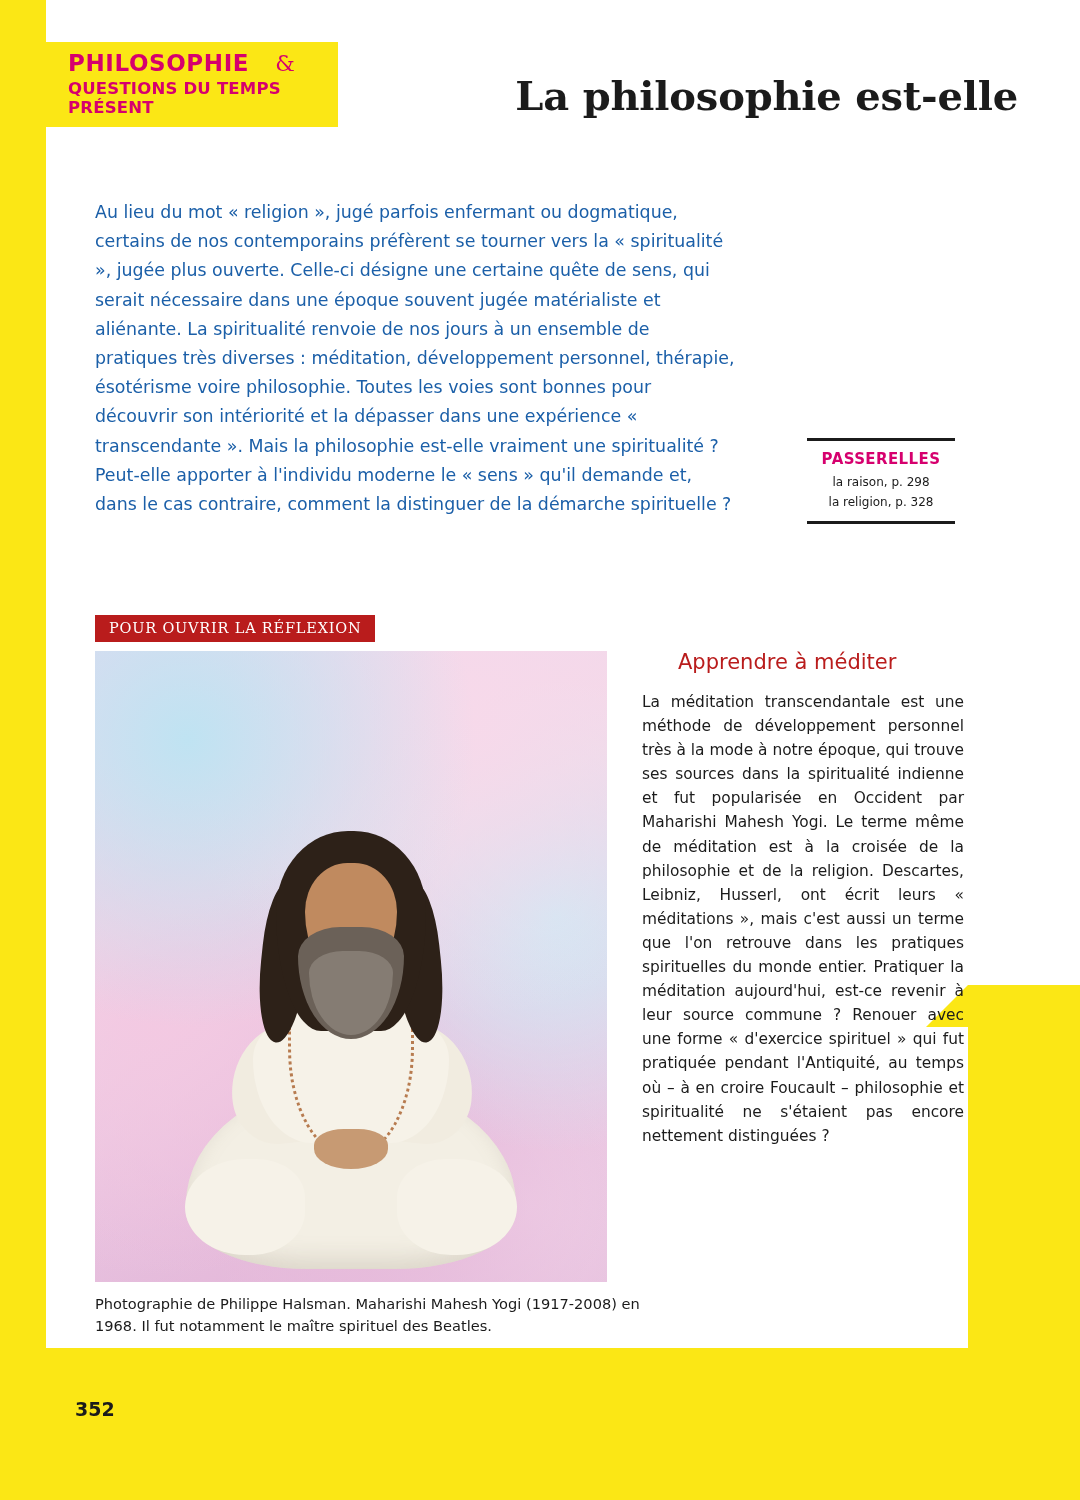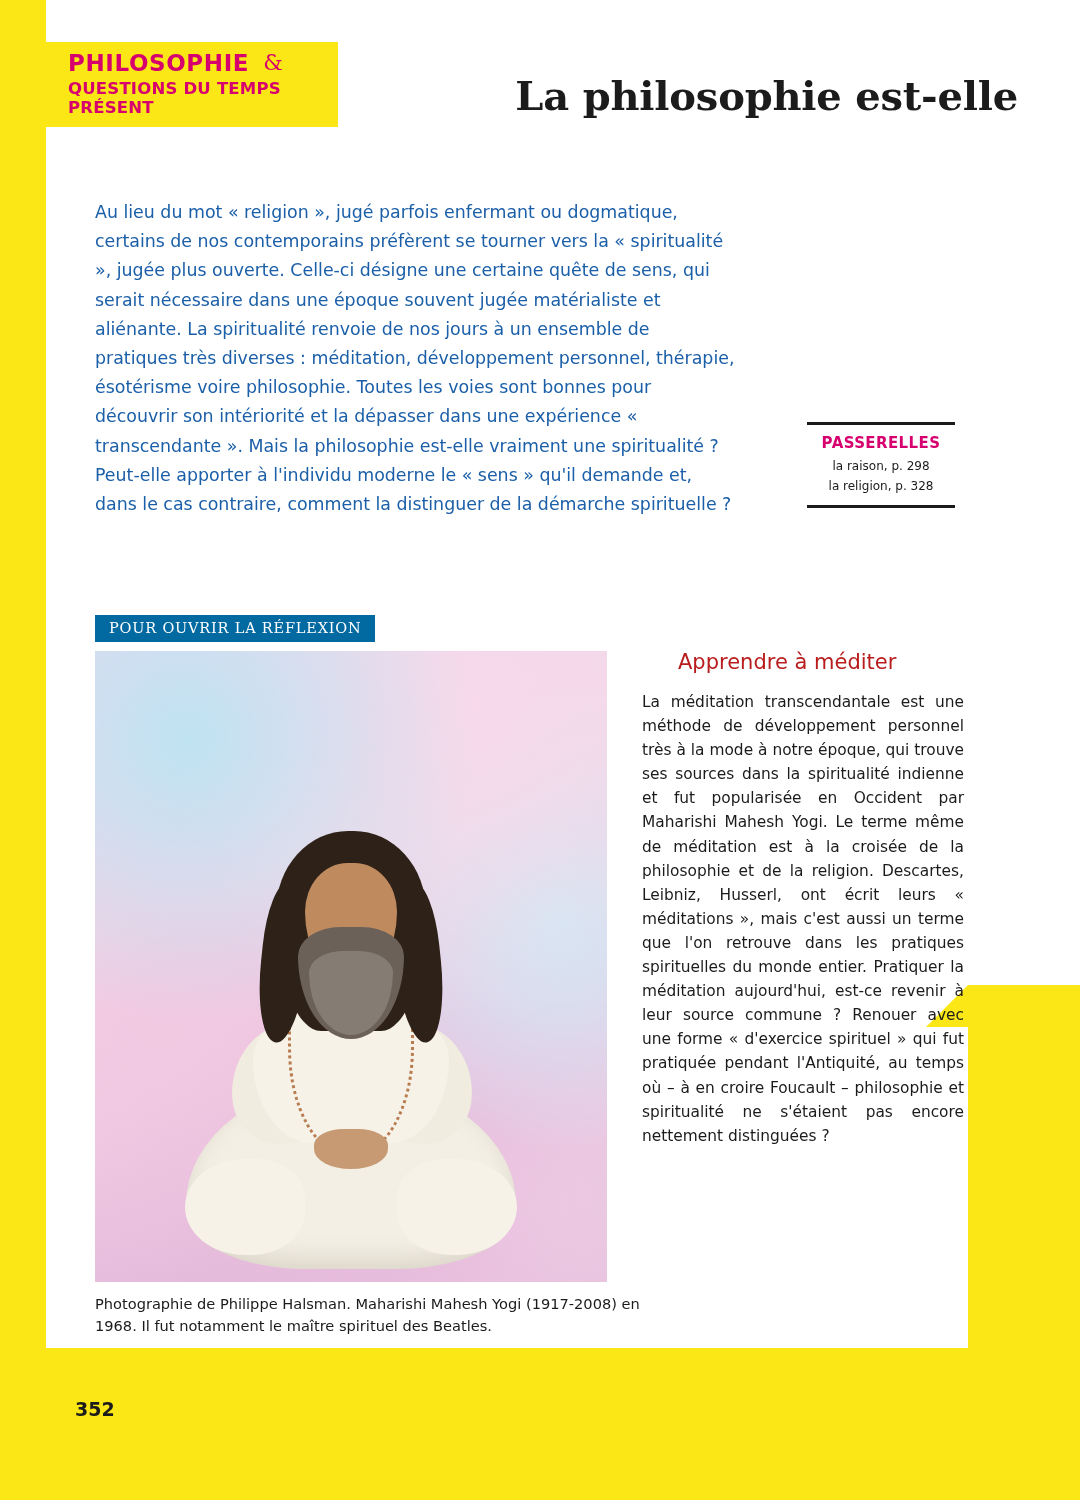--- a/index.html
+++ b/index.html
@@ -66,22 +66,22 @@
     position: absolute;
     left: 46px;
     top: 42px;
     width: 292px;
     background: #fbe715;
     padding: 8px 10px 10px 22px;
     box-sizing: border-box;
   }
   .rubric-line1 {
     display: flex;
-    align-items: flex-start;
-    gap: 14px;
+    align-items: flex-end;
+    gap: 26px;
   }
   .rubric-word {
     font-family: "DejaVu Sans", sans-serif;
     font-weight: bold;
     font-size: 23px;
     letter-spacing: 0.6px;
     color: #d6006e;
   }
   .rubric-amp {
     font-family: "DejaVu Serif", serif;
@@ -119,21 +119,21 @@
     font-family: "DejaVu Sans", sans-serif;
     font-size: 17.4px;
     line-height: 29.2px;
     color: #1b5fa8;
   }
 
   
   .passerelles {
     position: absolute;
     left: 790px;
-    top: 422px;
+    top: 438px;
     width: 182px;
     text-align: center;
   }
   .passerelles .rule {
     height: 3px;
     background: #1b1b1b;
     margin: 0 auto;
     width: 148px;
   }
   .passerelles .rule.bottom {
@@ -152,21 +152,21 @@
     font-size: 12px;
     color: #1b1b1b;
     line-height: 20px;
   }
 
   
   .section-tag {
     position: absolute;
     left: 95px;
     top: 615px;
-    background: #0369a1;
+    background: #b91c1c;
     color: #ffffff;
     font-family: "DejaVu Serif", serif;
     font-size: 14.5px;
     letter-spacing: 0.8px;
     padding: 5px 14px 6px;
   }
 
   
   .photo {
     position: absolute;

